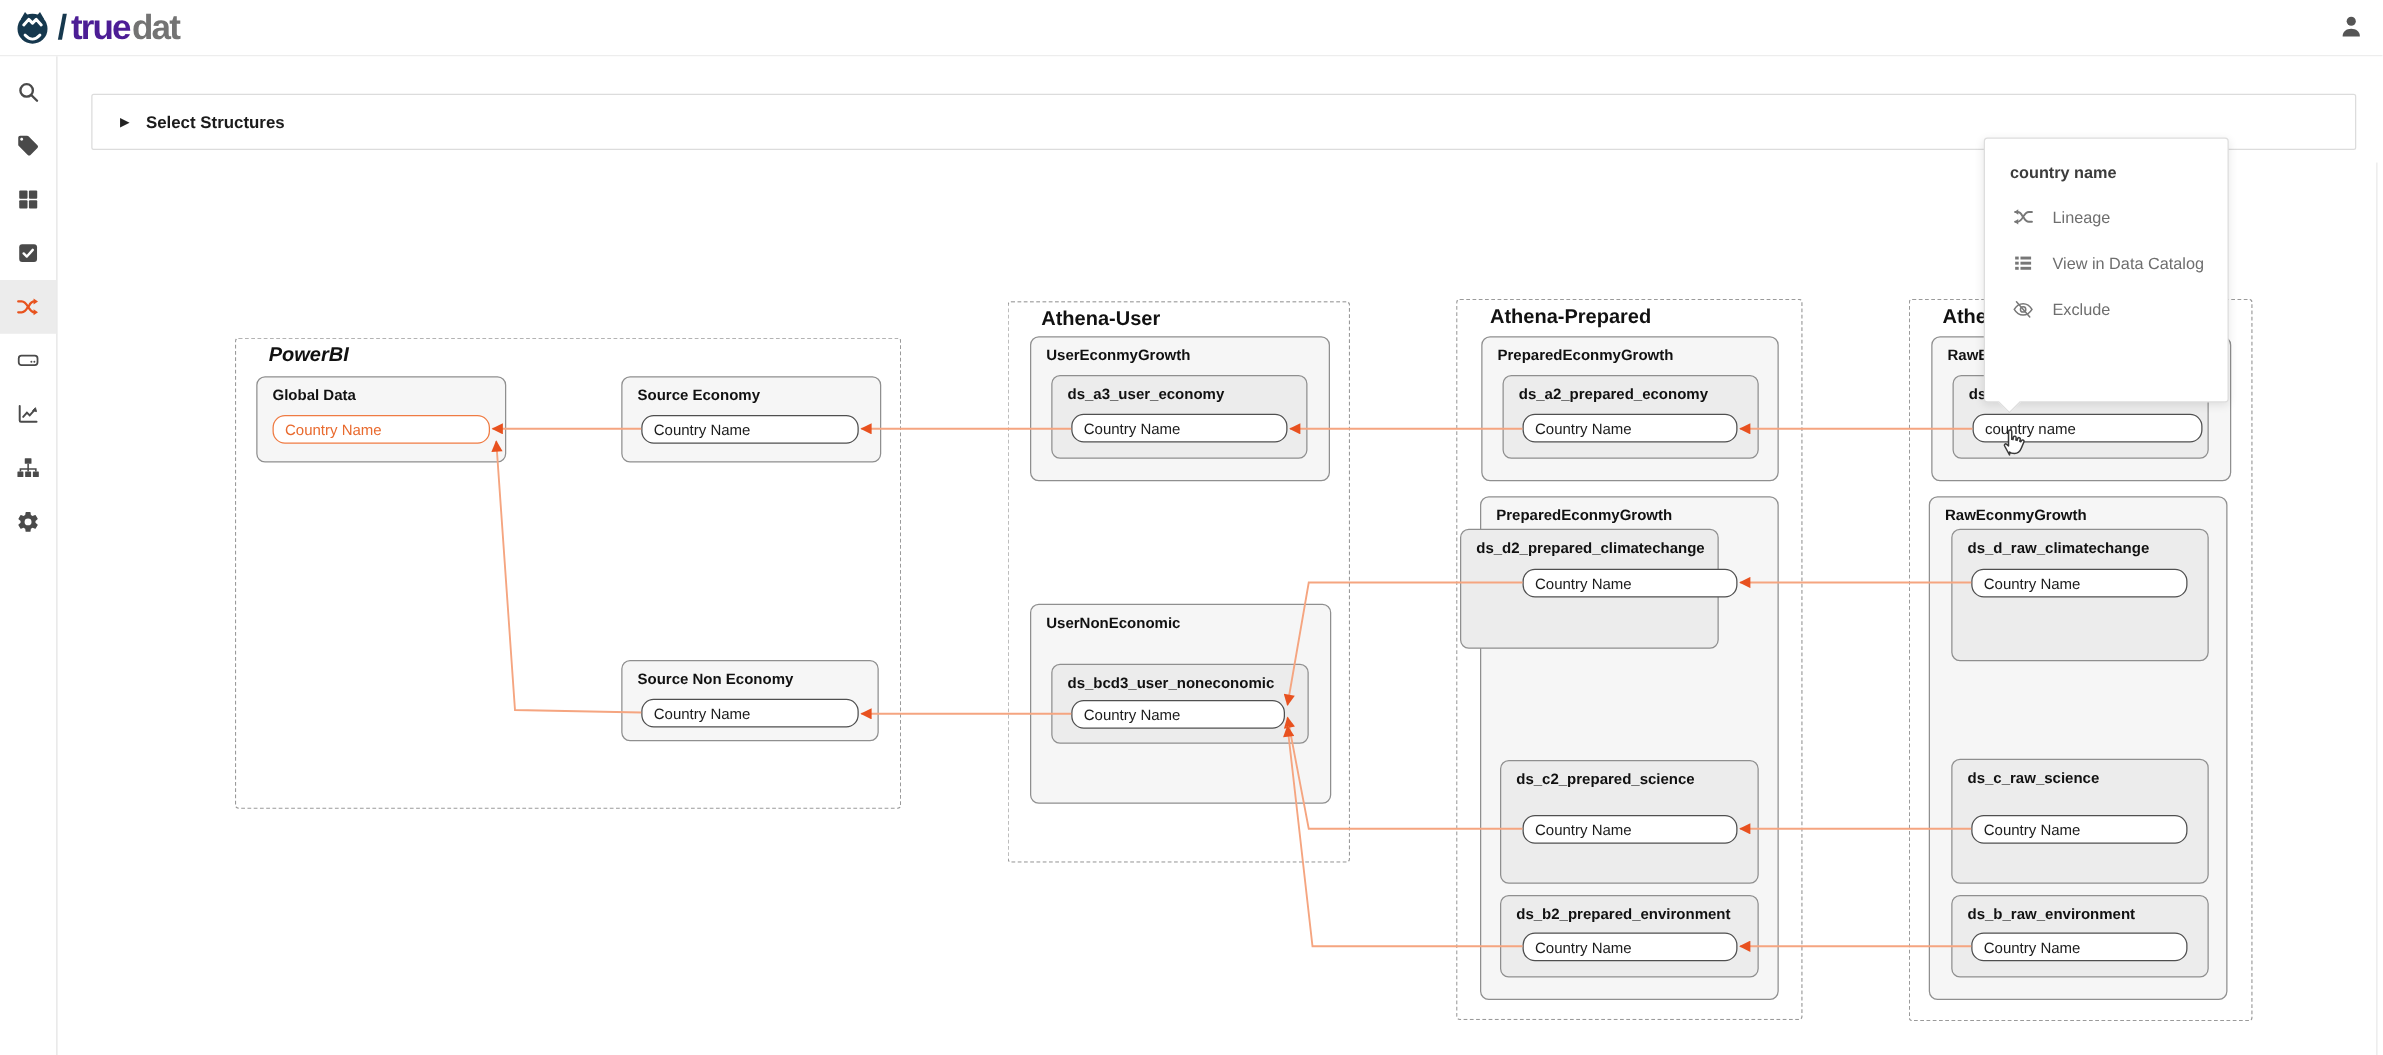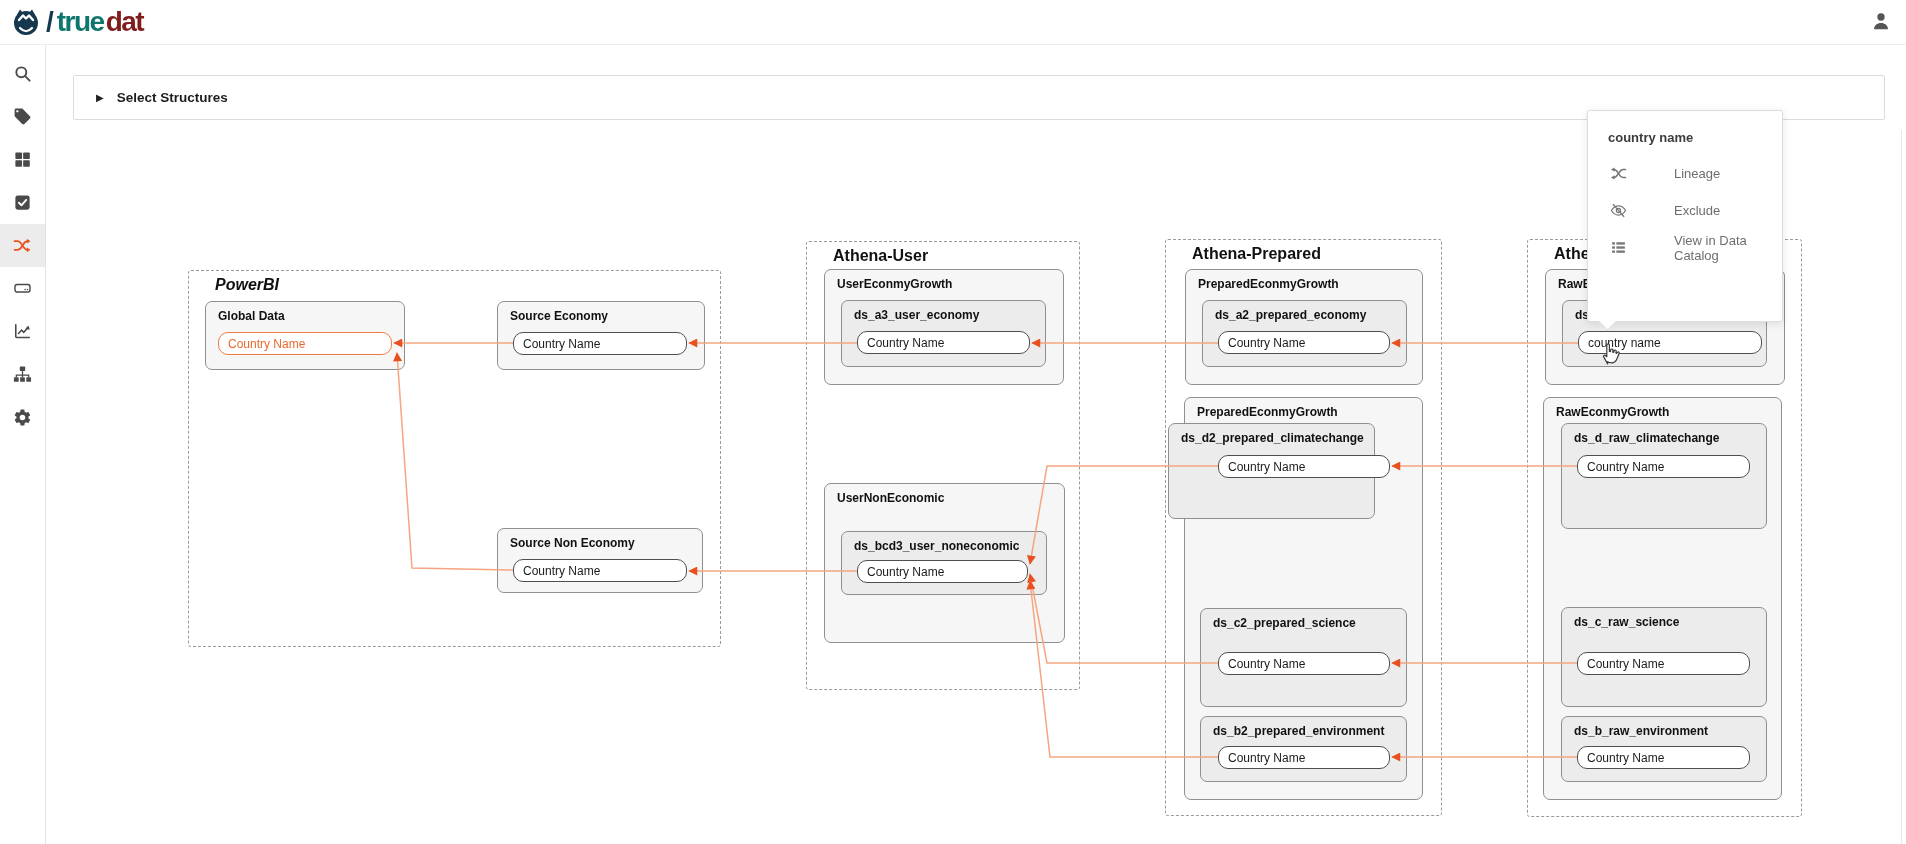--- a/index.html
+++ b/index.html
@@ -39,40 +39,40 @@
     font-size:12px;color:#1b1b1b;display:flex;align-items:center;padding-left:9px;box-sizing:border-box;white-space:nowrap;}
   .gfield.hl{border-color:#ef7b43;color:#e96a2e;}
   .wires{position:absolute;left:0;top:0;z-index:4;pointer-events:none;}
   
   .menu{position:absolute;left:1587px;top:110px;width:196px;height:212px;background:#fff;
     border:1px solid #ddd;border-radius:3px;box-shadow:0 2px 8px rgba(0,0,0,.10);z-index:40;box-sizing:border-box;}
   .menu-tail{position:absolute;left:13px;bottom:-7px;width:12px;height:12px;background:#fff;
     border-right:1px solid #ddd;border-bottom:1px solid #ddd;transform:rotate(45deg);}
   .menu-title{padding:19px 0 0 20px;font-size:13px;font-weight:bold;color:#3c3c3c;}
   .menu-items{margin-top:10px;}
-  .menu-item{display:flex;align-items:center;height:37px;padding-left:22px;color:#6e6e6e;font-size:13px;cursor:pointer;gap:32px;}
+  .menu-item{display:flex;align-items:center;height:37px;padding-left:22px;color:#6e6e6e;font-size:13px;cursor:pointer;}
   .menu-item .mi{width:17px;height:17px;margin-right:15px;color:#777;flex:0 0 auto;}
   .menu-item .mi svg{width:17px;height:17px;display:block;}
   .cursor{position:absolute;z-index:50;}
 </style>
 </head>
 <body>
 
 <div class="header">
   <div class="logo">
     <svg class="owl" viewBox="0 0 32 32">
       <path d="M6.5 9.5 L10 3.5 L13.5 7.5 Z" fill="#16384e"></path>
       <path d="M25.5 9.5 L22 3.5 L18.5 7.5 Z" fill="#16384e"></path>
       <circle cx="16" cy="17" r="12" fill="#16384e"></circle>
       <path d="M9 14 L13 9.5 L16 12.5 L19 9.5 L23 14" stroke="#fff" stroke-width="2.4" fill="none" stroke-linecap="round" stroke-linejoin="round"></path>
       <path d="M10 22 q6 6.5 12 0" stroke="#fff" stroke-width="2.2" fill="none" stroke-linecap="round"></path>
     </svg>
     <span class="slash" style="color:#16384e">/</span>
-    <span class="word" style="color:#0f766e">true</span>
-    <span class="word" style="color:#7f1d1d">dat</span>
+    <span class="word" style="color:#4c1d95">true</span>
+    <span class="word" style="color:#737373">dat</span>
   </div>
   <div class="user-btn">
     <svg viewBox="0 0 24 24" fill="currentColor">
         <circle cx="12" cy="7.6" r="4"></circle>
         <path d="M4.5 20.5c0-4 3.4-6.4 7.5-6.4s7.5 2.4 7.5 6.4v.5h-15z"></path>
       </svg>
   </div>
 </div>
 
 <div class="sidebar" id="sidebar">
@@ -279,40 +279,40 @@
             <path d="M22 17.5h-3.5c-3 0-4.6-2.3-5.7-4.5"></path>
             <path d="M11.2 11C10.1 8.8 8.5 6.5 5.5 6.5H3"></path>
             <path d="M6.5 3.5L2 6.5l4.5 3z" fill="currentColor" stroke="none"></path>
             <path d="M6.5 14.5L2 17.5l4.5 3z" fill="currentColor" stroke="none"></path>
           </svg>
         </span>
         <span>Lineage</span>
       </div>
       <div class="menu-item">
         <span class="mi">
-          <svg viewBox="0 0 24 24" fill="none" stroke="currentColor" stroke-width="1.7" stroke-linecap="round">
-            <path d="M2 12c2.6-4.4 6-6.4 10-6.4s7.4 2 10 6.4c-2.6 4.4-6 6.4-10 6.4S4.6 16.4 2 12z"></path>
-            <circle cx="12" cy="12" r="3"></circle>
-            <line x1="4.5" y1="3.5" x2="19.5" y2="20.5"></line>
-          </svg>
-        </span>
-        <span>Exclude</span>
-      </div>
-      <div class="menu-item">
-        <span class="mi">
           <svg viewBox="0 0 24 24" fill="currentColor">
             <rect x="3" y="4.6" width="4" height="3.3"></rect>
             <rect x="9" y="4.6" width="12" height="3.3"></rect>
             <rect x="3" y="10.4" width="4" height="3.3"></rect>
             <rect x="9" y="10.4" width="12" height="3.3"></rect>
             <rect x="3" y="16.2" width="4" height="3.3"></rect>
             <rect x="9" y="16.2" width="12" height="3.3"></rect>
           </svg>
         </span>
         <span>View in Data Catalog</span>
       </div>
+      <div class="menu-item">
+        <span class="mi">
+          <svg viewBox="0 0 24 24" fill="none" stroke="currentColor" stroke-width="1.7" stroke-linecap="round">
+            <path d="M2 12c2.6-4.4 6-6.4 10-6.4s7.4 2 10 6.4c-2.6 4.4-6 6.4-10 6.4S4.6 16.4 2 12z"></path>
+            <circle cx="12" cy="12" r="3"></circle>
+            <line x1="4.5" y1="3.5" x2="19.5" y2="20.5"></line>
+          </svg>
+        </span>
+        <span>Exclude</span>
+      </div>
     </div>
 </div>
 <div class="cursor" style="left:1598px;top:340px">
   <svg width="24" height="26" viewBox="0 0 24 26">
     <path d="M9.6 24 5.6 16.6c-.5-.9.7-1.9 1.5-1.3l1.7 1.4V5.2c0-.7.6-1.3 1.3-1.3s1.3.6 1.3 1.3v6.3l1 .1.3-1.7c.1-.6.7-1 1.3-.9.6.1 1 .7.9 1.3l-.2 1.8 1 .2.4-1.4c.2-.6.8-.9 1.4-.7.6.2.9.8.7 1.4l-.4 1.4.9.4.5-.9c.3-.5 1-.7 1.5-.4.5.3.7 1 .4 1.5l-2 4.8c-.8 2-2.4 4.4-5.4 4.4-2.4 0-3.6-.6-4.1-1.2z" fill="#fff" stroke="#3a3a3a" stroke-width="1.2" stroke-linejoin="round"></path>
   </svg>
 </div>
 
 </body></html>

